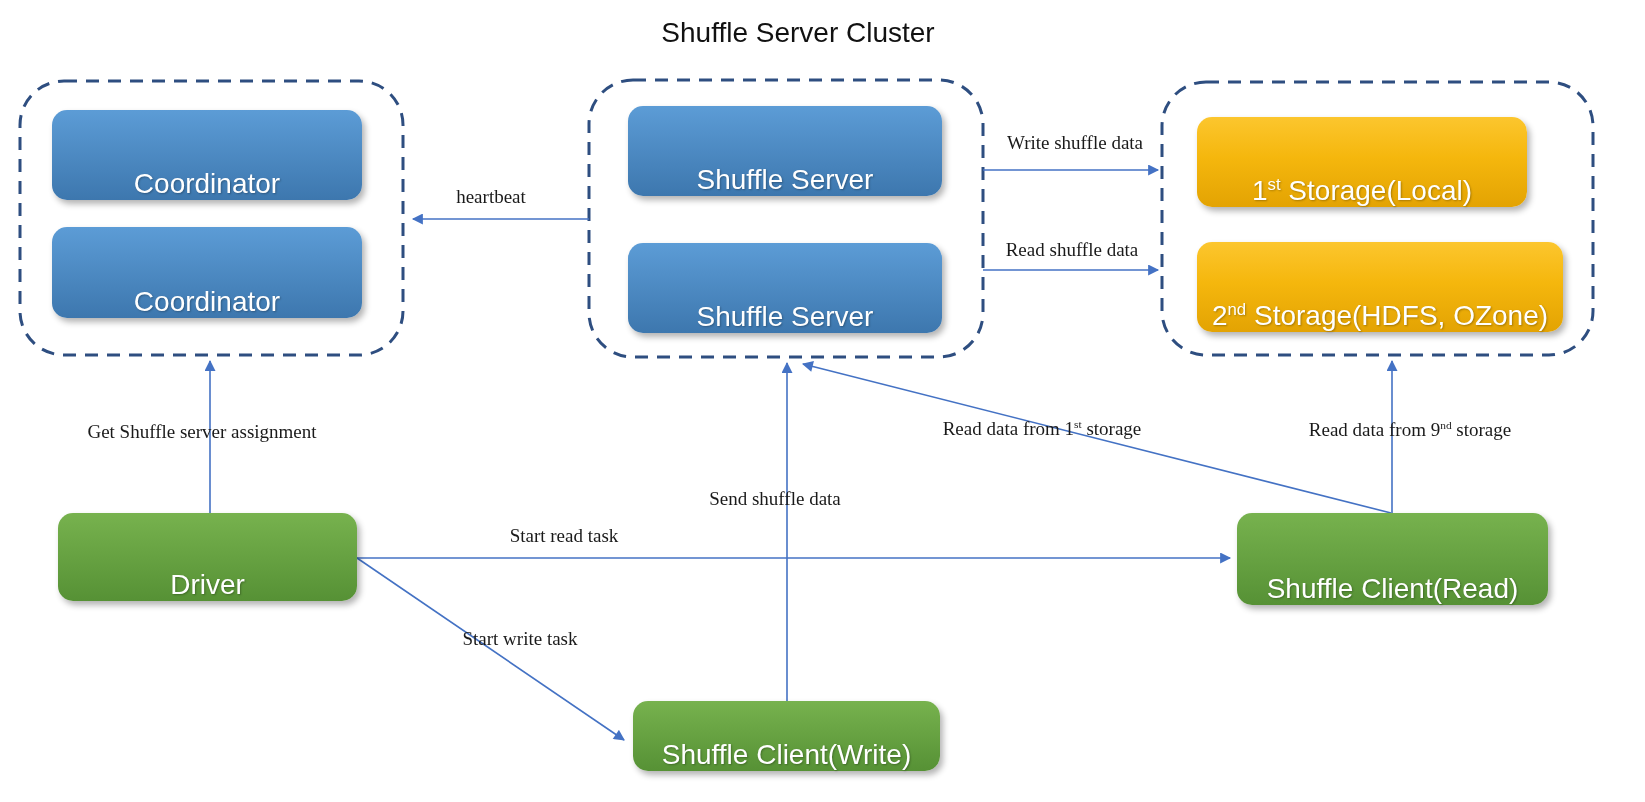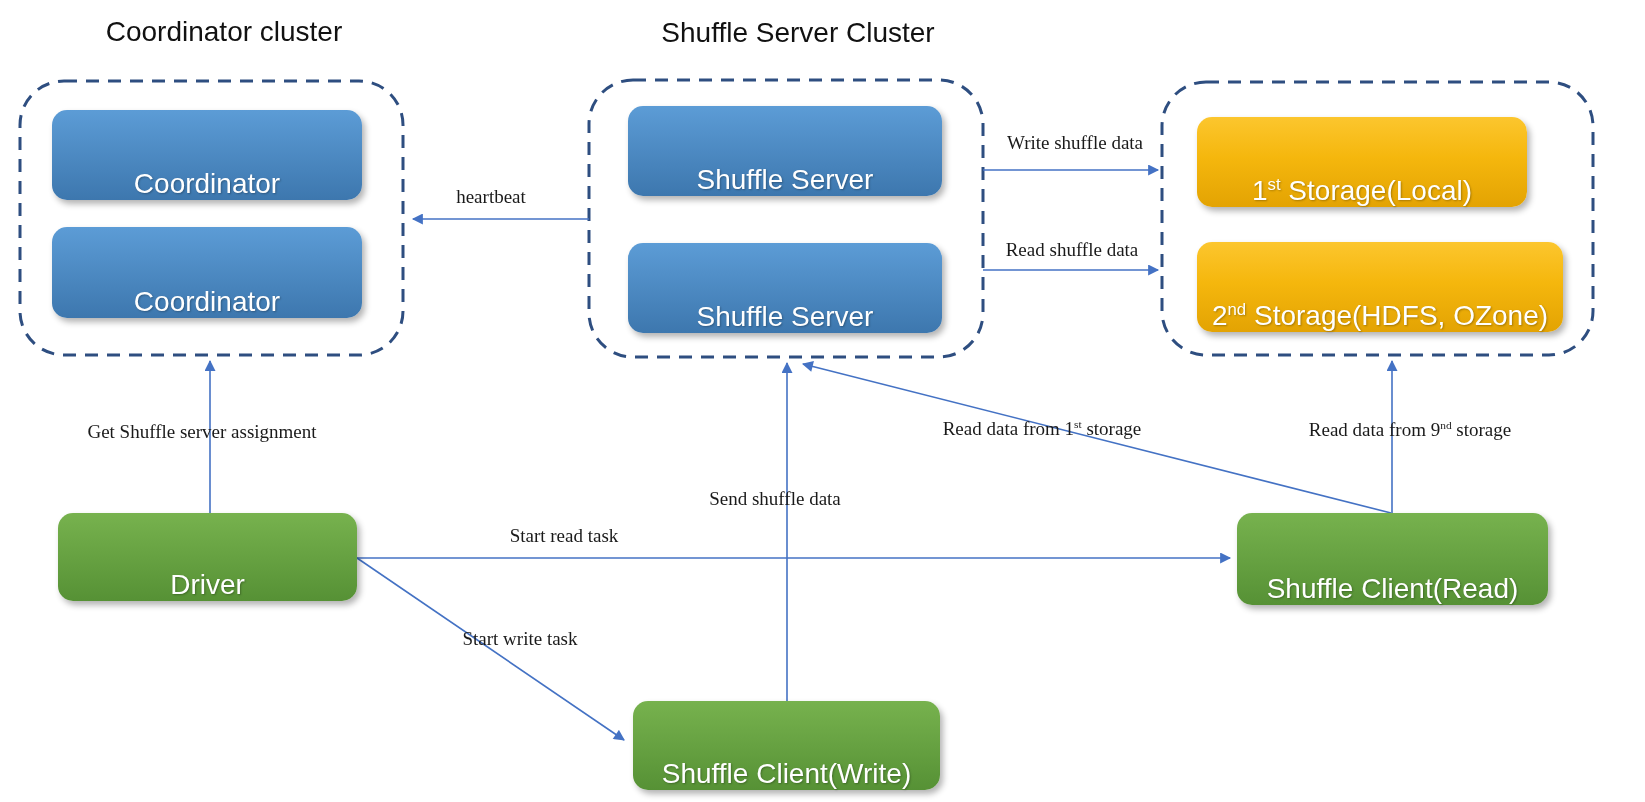--- a/index.html
+++ b/index.html
@@ -68,21 +68,20 @@
     <line class="edge" x1="983" y1="170" x2="1158" y2="170" marker-end="url(#arrow)"></line>
     <line class="edge" x1="983" y1="270" x2="1158" y2="270" marker-end="url(#arrow)"></line>
     <line class="edge" x1="210" y1="513" x2="210" y2="361" marker-end="url(#arrow)"></line>
     <line class="edge" x1="357" y1="558" x2="1230" y2="558" marker-end="url(#arrow)"></line>
     <line class="edge" x1="357" y1="558" x2="624" y2="740" marker-end="url(#arrow)"></line>
     <line class="edge" x1="787" y1="701" x2="787" y2="363" marker-end="url(#arrow)"></line>
     <line class="edge" x1="1391" y1="513" x2="803" y2="364" marker-end="url(#arrow)"></line>
     <line class="edge" x1="1392" y1="513" x2="1392" y2="361" marker-end="url(#arrow)"></line>
   </svg>
 
-  <div class="cluster-title" style="left:224px;top:32px;">Coordinator cluster</div>
   <div class="cluster-title" style="left:798px;top:33px;">Shuffle Server Cluster</div>
 
   <div class="node blue" style="left:52px;top:110px;width:310px;height:90px;">
     <span>Coordinator</span>
   </div>
   <div class="node blue" style="left:52px;top:227px;width:310px;height:91px;">
     <span>Coordinator</span>
   </div>
 
   <div class="node blue" style="left:628px;top:106px;width:314px;height:90px;">
@@ -98,21 +97,21 @@
   <div class="node orange" style="left:1197px;top:242px;width:366px;height:90px;">
     <span><span>2</span><span class="sup">nd</span><span> Storage(HDFS, OZone)</span></span>
   </div>
 
   <div class="node green" style="left:1237px;top:513px;width:311px;height:92px;">
     <span>Shuffle Client(Read)</span>
   </div>
   <div class="node green" style="left:58px;top:513px;width:299px;height:88px;">
     <span>Driver</span>
   </div>
-  <div class="node green" style="left:633px;top:701px;width:307px;height:89px;">
+  <div class="node green" style="left:633px;top:701px;width:307px;height:70px;">
     <span>Shuffle Client(Write)</span>
   </div>
 
   <div class="edge-label" style="left:491px;top:197px;">heartbeat</div>
   <div class="edge-label" style="left:1075px;top:143px;">Write shuffle data</div>
   <div class="edge-label" style="left:1072px;top:250px;">Read shuffle data</div>
   <div class="edge-label" style="left:202px;top:432px;">Get Shuffle server assignment</div>
   <div class="edge-label" style="left:564px;top:536px;">Start read task</div>
   <div class="edge-label" style="left:520px;top:639px;">Start write task</div>
   <div class="edge-label" style="left:775px;top:499px;">Send shuffle data</div>

